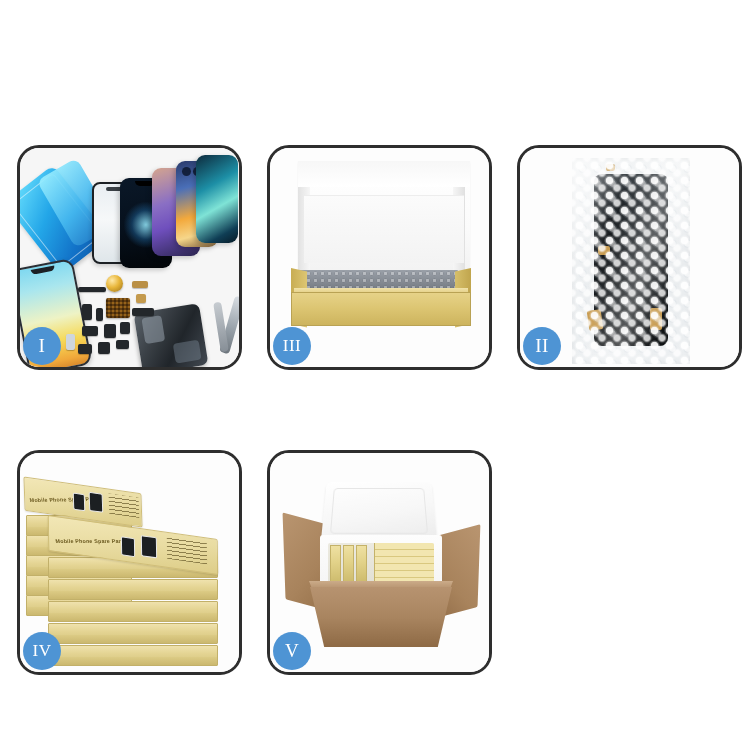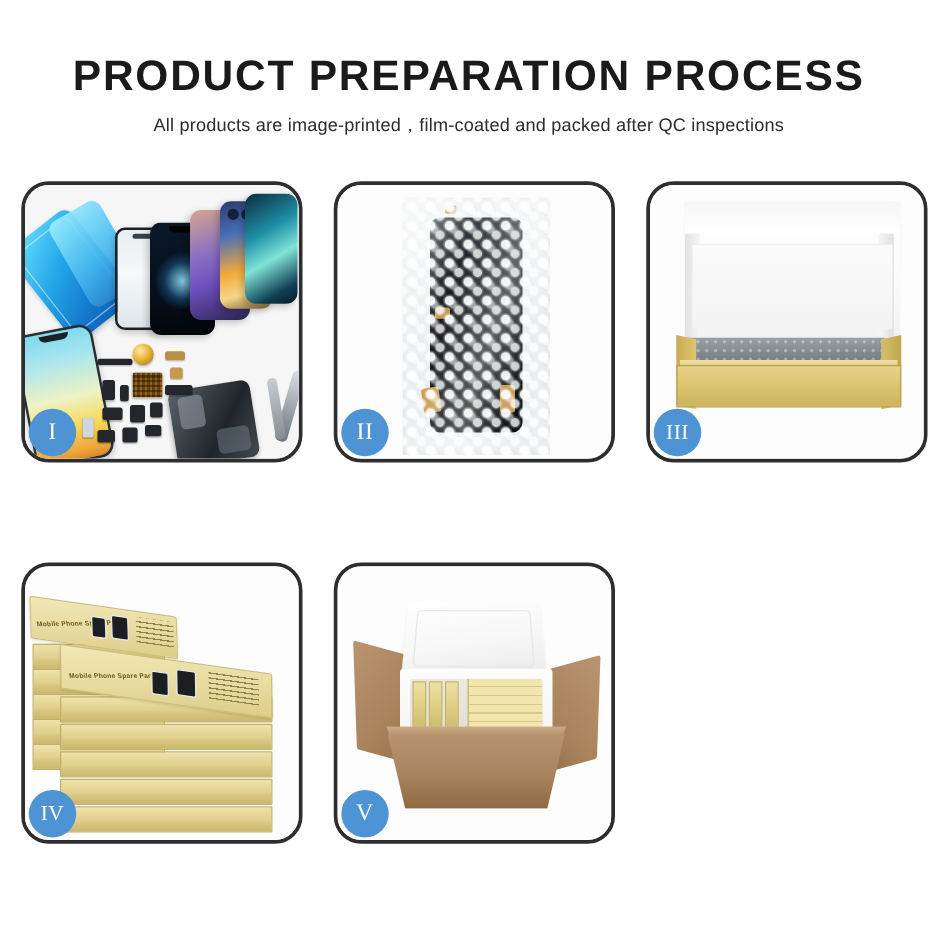--- a/index.html
+++ b/index.html
@@ -576,24 +576,20 @@
     width: 18px; height: 18px;
     background: rgba(150,122,92,.75);
     transform: rotate(10deg);
   }
 </style>
 </head>
 <body>
 
 <div class="page">
 
-  <div class="header">
-    <div class="title">PRODUCT PREPARATION PROCESS</div>
-    <div class="subtitle">All products are image-printed，film-coated and packed after QC inspections</div>
-  </div>
 
   <div class="grid">
 
     <div class="cell">
       <div class="scene sc1">
         <div class="film"></div>
         <div class="film2"></div>
         <div class="glass"></div>
         <div class="ph ph-a"></div>
         <div class="ph ph-b"></div>
@@ -616,50 +612,50 @@
         <div class="prt" style="left:58px;  top:196px; width:14px; height:10px;"></div>
         <div class="prt" style="left:78px;  top:194px; width:12px; height:12px;"></div>
         <div class="prt" style="left:96px;  top:192px; width:13px; height:9px;"></div>
         <div class="tool"></div>
         <div class="tool2"></div>
       </div>
       <div class="badge">I</div>
     </div>
 
     <div class="cell">
+      <div class="scene sc3">
+        <div class="lid"></div>
+        <div class="lid-l"></div>
+        <div class="lid-r"></div>
+        <div class="lid-top"></div>
+        <div class="innerfoam"></div>
+        <div class="bubbleitems"></div>
+        <div class="box-left"></div>
+        <div class="box-right"></div>
+        <div class="box-rim"></div>
+        <div class="box-front"></div>
+      </div>
+      <div class="badge wide">III</div>
+    </div>
+
+    <div class="cell">
       <div class="scene sc2">
         <div class="bag">
           <div class="part"></div>
           <div class="flex"></div>
           <div class="tapeA"></div>
           <div class="tapeB"></div>
           <div class="tapeC"></div>
           <div class="tapeD"></div>
           <div class="bubbles2"></div>
           <div class="bubbles"></div>
           <div class="sheen"></div>
         </div>
       </div>
       <div class="badge">II</div>
-    </div>
-
-    <div class="cell">
-      <div class="scene sc3">
-        <div class="lid"></div>
-        <div class="lid-l"></div>
-        <div class="lid-r"></div>
-        <div class="lid-top"></div>
-        <div class="innerfoam"></div>
-        <div class="bubbleitems"></div>
-        <div class="box-left"></div>
-        <div class="box-right"></div>
-        <div class="box-rim"></div>
-        <div class="box-front"></div>
-      </div>
-      <div class="badge wide">III</div>
     </div>
 
     <div class="cell">
       <div class="scene sc4">
         <div class="stackwrap">
 
           <div class="bx" style="left:6px;  top:44px;  width:106px;">
               <div class="face"></div>
             </div>
           <div class="bx" style="left:6px;  top:64px;  width:106px;">

